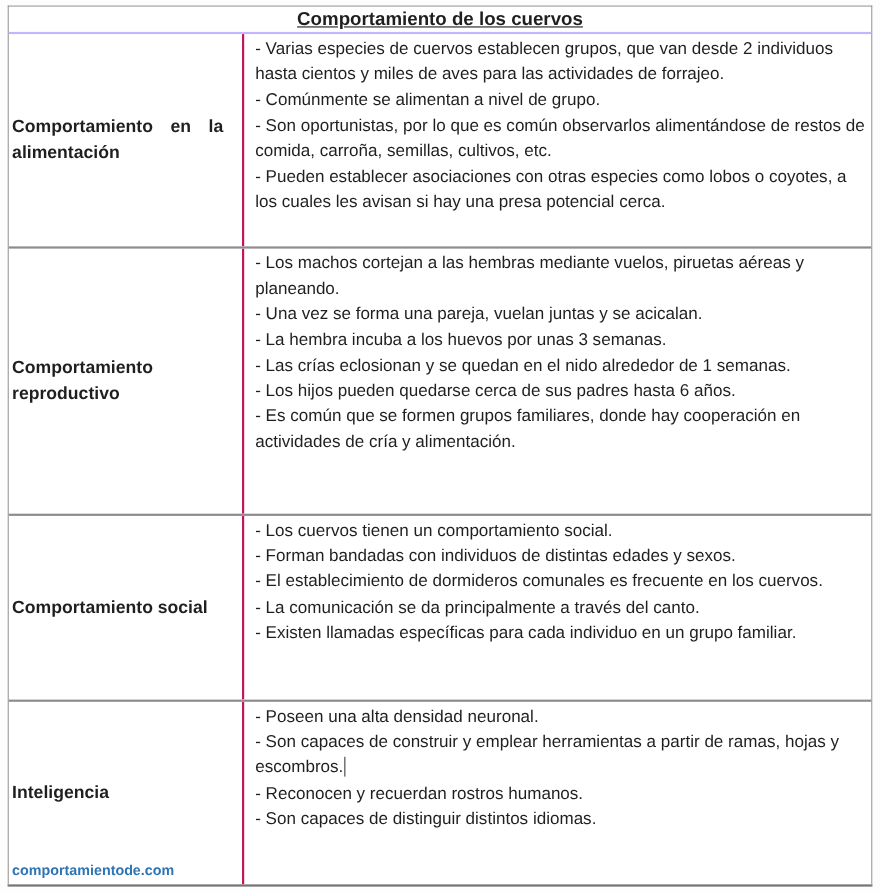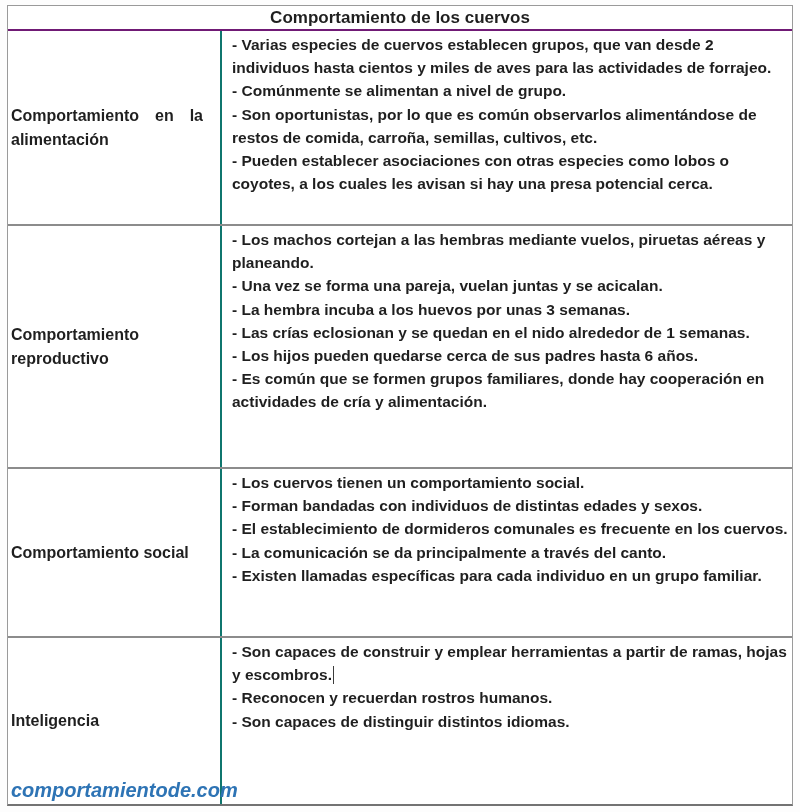--- a/index.html
+++ b/index.html
@@ -15,71 +15,70 @@
     left: 7px; top: 5px;
     width: 786px; height: 801px;
     border: 1px solid #9a9a9a;
     border-bottom: 2px solid #737373;
     background: #ffffff;
     display: flex;
     flex-direction: column;
   }
   .title-row {
     height: 25px;
-    border-bottom: 2px solid #701a75;
+    border-bottom: 2px solid #c4b5fd;
     display: flex;
     align-items: center;
     justify-content: center;
     font-weight: bold;
     font-size: 17px;
+    text-decoration: underline;
   }
   .row {
     display: flex;
     border-bottom: 2px solid #8c8c8c;
     overflow: hidden;
   }
   .row-1 { height: 195px; }
   .row-2 { height: 243px; }
   .row-3 { height: 169px; }
   .row-4 { flex: 1; border-bottom: none; }
   .hcell {
     width: 214px;
     flex: none;
-    border-right: 2px solid #0f766e;
+    border-right: 2px solid #be185d;
     padding: 2px 17px 2px 3px;
     display: flex;
     align-items: center;
     position: relative;
     font-weight: bold;
     font-size: 16px;
     line-height: 23.2px;
   }
   .hlabel { width: 100%; text-align: justify; }
   .ccell {
     flex: 1;
     padding: 2px 3px 2px 10px;
     font-size: 15.5px;
     line-height: 23.2px;
     overflow: hidden;
-    font-weight: bold;
   }
   .bullet { margin: 0; }
   .caret {
     display: inline-block;
     width: 1px; height: 18px;
     background: #3c3c3c;
     vertical-align: -4px;
     margin-left: 1px;
   }
   .site-footer {
     position: absolute;
     left: 3px; bottom: 2px;
-    font-size: 20px;
+    font-size: 13px;
     font-weight: bold;
-    font-style: italic;
     white-space: nowrap;
   }
 </style>
 </head>
 <body>
 
 <div class="table-wrap">
 
   <div class="title-row">Comportamiento de los cuervos</div>
 
@@ -121,19 +120,20 @@
       <p class="bullet">- Existen llamadas específicas para cada individuo en un grupo familiar.</p>
     </div>
   </div>
 
   <div class="row row-4">
     <div class="hcell">
       <span class="hlabel">Inteligencia</span>
       <a class="site-footer" style="color: rgb(46, 116, 181);">comportamientode.com</a>
     </div>
     <div class="ccell">
+      <p class="bullet">- Poseen una alta densidad neuronal.</p>
       <p class="bullet"><span>- Son capaces de construir y emplear herramientas a partir de ramas, hojas y escombros.</span><span class="caret"></span></p>
       <p class="bullet">- Reconocen y recuerdan rostros humanos.</p>
       <p class="bullet">- Son capaces de distinguir distintos idiomas.</p>
     </div>
   </div>
 
 </div>
 
 </body></html>

